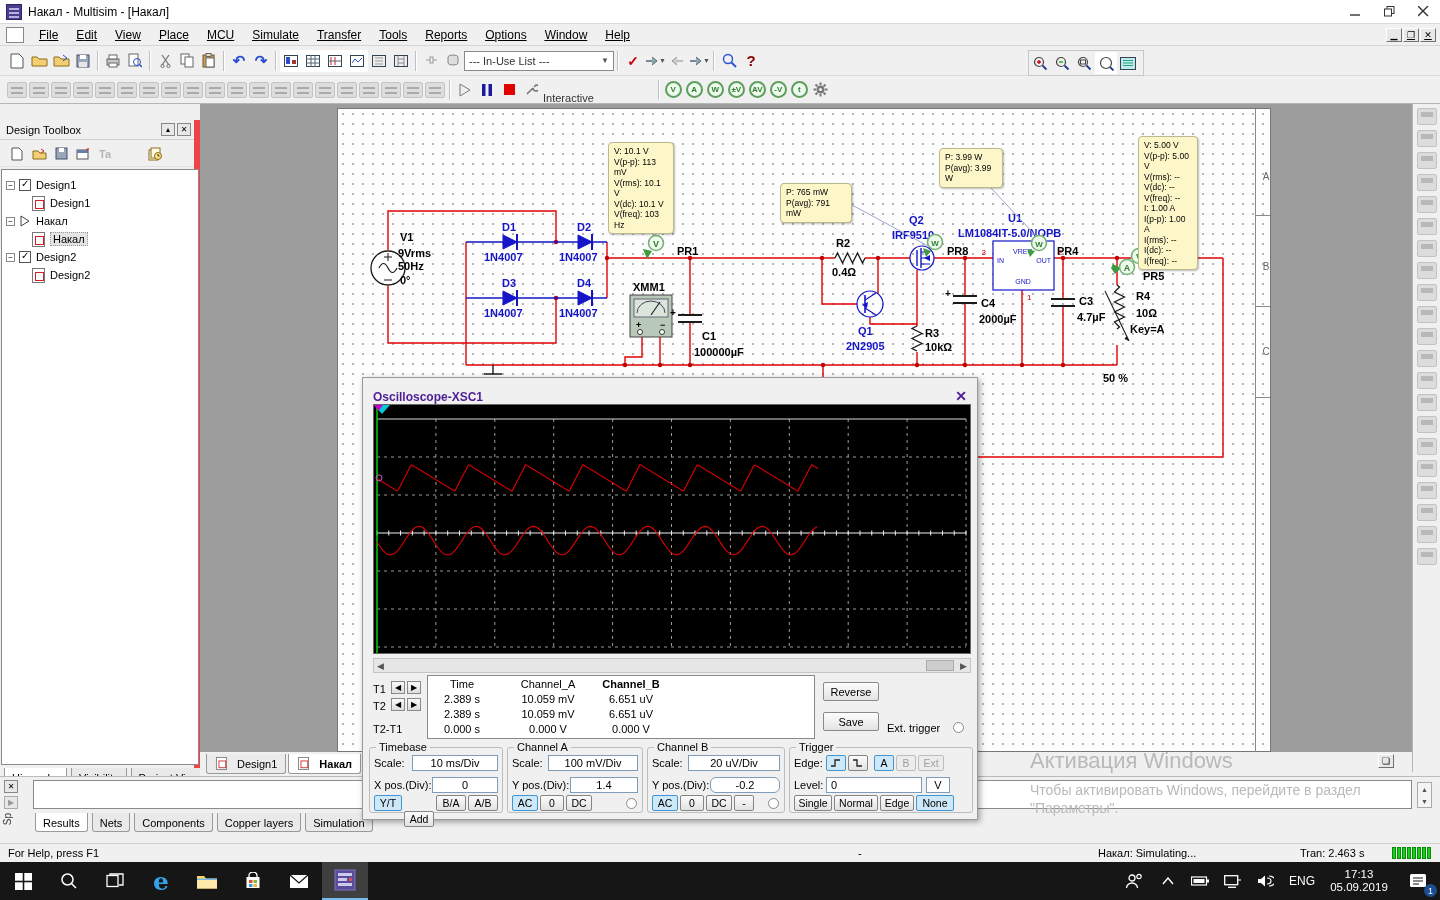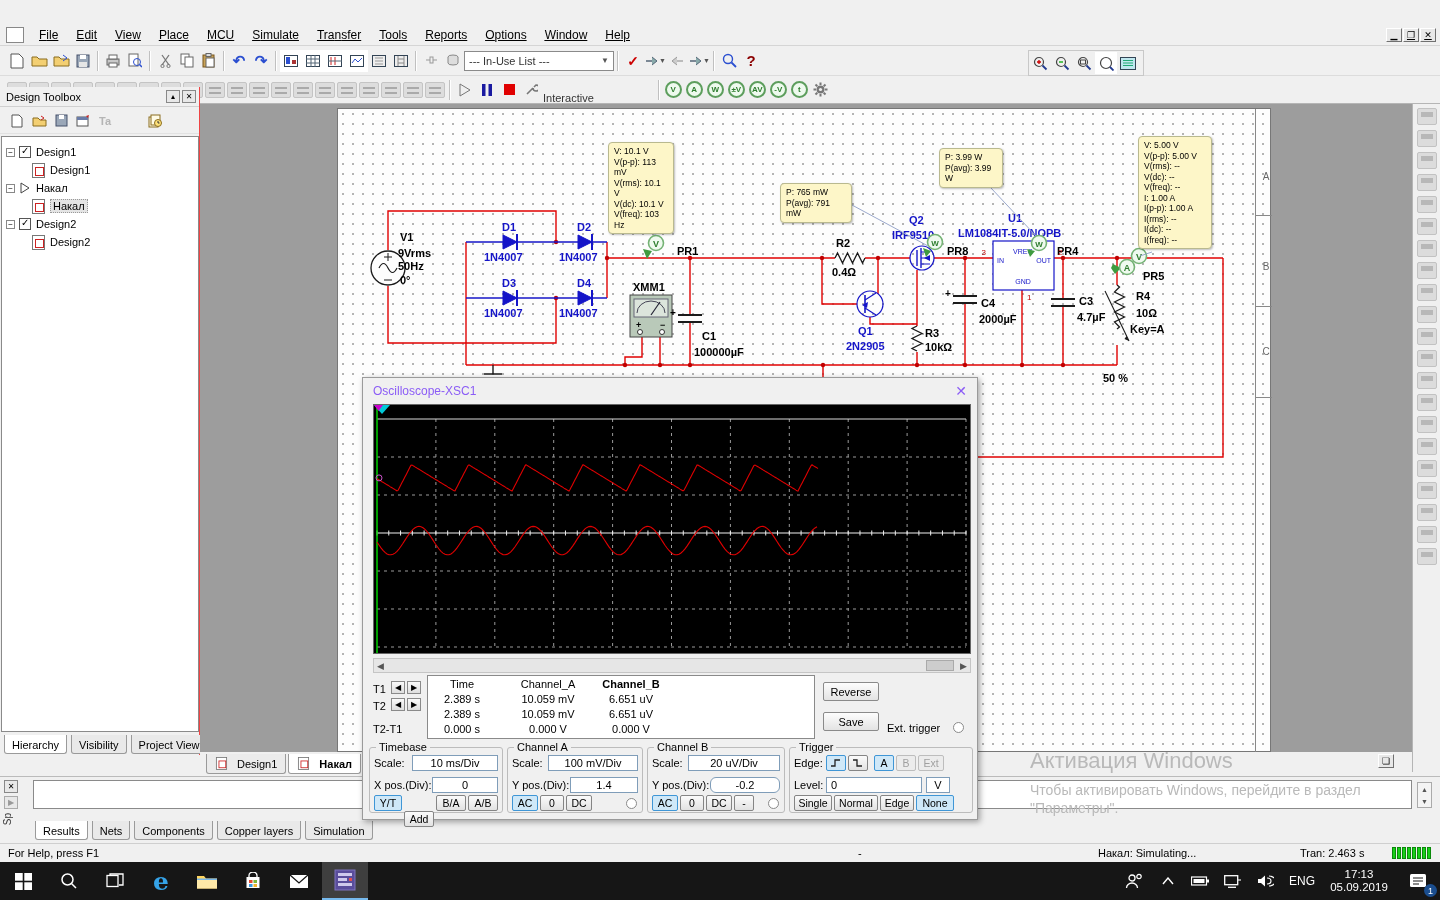--- a/index.html
+++ b/index.html
@@ -19,21 +19,21 @@
 #toolbar2{left:0;top:76px;width:1440px;height:28px;background:#f0f0f0;display:flex;align-items:center;border-bottom:1px solid #b5b5b5;}
 .tbtn{width:22px;height:22px;display:flex;align-items:center;justify-content:center;flex:0 0 auto;}
 .tsep{width:2px;height:20px;border-left:1px solid #c0c0c0;border-right:1px solid #fff;margin:0 3px;flex:0 0 auto;}
 .gico{width:20px;height:16px;background:#ddd;border:1px solid #c4c4c4;border-radius:2px;position:relative;}
 .gico:before{content:"";position:absolute;left:3px;top:4px;width:12px;height:2px;background:#aaa;box-shadow:0 5px 0 #aaa;}
 .dropdown{width:150px;height:20px;background:#fff;border:1px solid #8a8a8a;display:flex;align-items:center;justify-content:space-between;padding:0 4px;font-size:11px;color:#333;}
 .probe-circ{width:17px;height:17px;border-radius:50%;border:2px solid #5d9e5d;background:#eefaee;color:#2e7d2e;font-size:8px;font-weight:bold;display:flex;align-items:center;justify-content:center;margin:0 2px;}
 
 #zoombar{left:1028px;top:50px;width:116px;height:26px;background:#f0f0f0;border:1px solid #c8c8c8;display:flex;align-items:center;}
 
-#dtb{left:0;top:87px;width:200px;height:668px;background:#f0f0f0;border-right:1px solid #ef4444;}
+#dtb{left:0;top:120px;width:200px;height:668px;background:#f0f0f0;border-right:6px solid #ef4444;}
 #dtb-head{position:absolute;left:0;top:0;width:100%;height:20px;background:#f0f0f0;border-bottom:1px solid #d0d0d0;display:flex;align-items:center;justify-content:space-between;padding:0 3px 0 6px;font-size:11px;}
 .dtb-hbtn{width:14px;height:13px;border:1px solid #888;background:#e8e8e8;font-size:8px;display:flex;align-items:center;justify-content:center;margin-left:2px;}
 #dtb-icons{position:absolute;left:0;top:21px;width:100%;height:26px;display:flex;align-items:center;padding-left:6px;border-bottom:1px solid #e2e2e2;}
 #dtb-tree{position:absolute;left:0;top:48px;width:198px;height:596px;background:#fff;border:1px solid #8a8a8a;margin:1px;overflow:hidden;padding-top:6px;}
 .trow{display:flex;align-items:center;height:18px;font-size:11px;}
 .expander{width:9px;height:9px;border:1px solid #888;background:#fff;font-size:8px;line-height:7px;text-align:center;margin:0 4px;}
 .chk{width:12px;height:12px;border:1px solid #555;background:#fff;margin-right:5px;position:relative;}
 .chk:before{content:"✓";position:absolute;left:1px;top:-2px;font-size:10px;}
 .docico{width:13px;height:15px;background:#fff;border:1px solid #777;position:relative;margin-right:5px;}
 .docico:before{content:"";position:absolute;left:2px;top:3px;width:7px;height:7px;border:1px solid #cc2222;}
@@ -47,21 +47,21 @@
 #frame-inner{position:absolute;left:917px;top:0;width:1px;height:644px;background:#888;}
 .frame-letter{position:absolute;left:921px;width:14px;text-align:center;color:#666;font-size:10px;}
 .frame-div{position:absolute;left:917px;width:17px;height:1px;background:#888;}
 #rightbar{left:1412px;top:104px;width:28px;height:668px;background:#f0f0f0;border-left:1px solid #b5b5b5;display:flex;flex-direction:column;align-items:center;padding-top:4px;}
 .inst{width:20px;height:17px;background:#dcdcdc;border:1px solid #c2c2c2;border-radius:2px;margin-bottom:5px;position:relative;flex:0 0 auto;}
 .inst:before{content:"";position:absolute;left:3px;top:3px;width:12px;height:5px;background:#b8b8b8;}
 
 .ann{position:absolute;background:#fdf6c8;border:1px solid #b9b98f;border-radius:4px;padding:3px 5px;font-size:8.5px;line-height:10.5px;box-shadow:1px 1px 2px rgba(0,0,0,.25);z-index:5;}
 
 #scope{left:362px;top:377px;width:616px;height:443px;background:#f0f0f0;border:1px solid #9a9a9a;box-shadow:2px 2px 6px rgba(0,0,0,.35);z-index:50;}
-#scope-title{position:absolute;left:0;top:0;width:100%;height:26px;display:flex;align-items:center;justify-content:space-between;padding:0 10px;color:#8b5cf6;font-size:12px;}
+#scope-title{position:absolute;left:0;top:0;width:100%;height:26px;display:flex;align-items:flex-end;justify-content:space-between;padding:0 10px;color:#4c1d95;font-size:12px;font-weight:bold;}
 #scope-screen{position:absolute;left:10px;top:26px;width:598px;height:250px;background:#000;border:1px solid #666;}
 .hscroll{position:absolute;left:10px;top:280px;width:598px;height:15px;background:#e6e6e6;border:1px solid #c5c5c5;display:flex;align-items:center;justify-content:space-between;font-size:9px;color:#555;}
 .thumb{position:absolute;left:552px;top:1px;width:28px;height:11px;background:#cdcdcd;border:1px solid #aaa;}
 .cursbox{position:absolute;left:8px;top:299px;width:52px;height:62px;font-size:11px;}
 .arrbtn{position:absolute;width:14px;height:13px;border:1px solid #8a8a8a;background:linear-gradient(#fafafa,#dedede);font-size:8px;display:flex;align-items:center;justify-content:center;}
 #rtable{position:absolute;left:64px;top:297px;width:388px;height:64px;background:#fff;border:1px solid #8a8a8a;font-size:11px;}
 .rt{position:absolute;white-space:nowrap;transform:translateX(-50%);}
 .scope-btn{position:absolute;width:56px;height:19px;border:1px solid #8a8a8a;background:linear-gradient(#fdfdfd,#e3e3e3);display:flex;align-items:center;justify-content:center;font-size:11px;border-radius:2px;}
 .gb{position:absolute;border:1px solid #bcbcbc;border-radius:3px;height:66px;top:369px;}
 .gleg{position:absolute;top:-7px;left:6px;background:#f0f0f0;padding:0 3px;font-size:11px;}
@@ -73,39 +73,61 @@
 .radio{position:absolute;width:11px;height:11px;border-radius:50%;border:1px solid #8a8a8a;background:#fff;}
 
 #sheettabs{left:200px;top:752px;width:1212px;height:24px;background:#f0f0f0;display:flex;align-items:flex-start;padding:2px 0 0 6px;}
 .stab{height:20px;padding:0 8px;border:1px solid #9a9a9a;border-top:none;background:#ebebeb;display:flex;align-items:center;gap:4px;border-radius:0 0 3px 3px;margin-right:2px;font-size:11px;}
 .stab.active{background:#fff;font-weight:bold;}
 #spread{left:0;top:776px;width:1440px;height:65px;background:#f0f0f0;border-top:1px solid #bbb;}
 #spread .xb{position:absolute;left:4px;top:3px;width:14px;height:13px;border:1px solid #888;background:#e8e8e8;font-size:8px;display:flex;align-items:center;justify-content:center;}
 #spread .pb{position:absolute;left:4px;top:19px;width:14px;height:13px;border:1px solid #aaa;background:#e8e8e8;color:#999;font-size:8px;display:flex;align-items:center;justify-content:center;}
 #spread .sp{position:absolute;left:2px;top:36px;font-size:10px;color:#333;writing-mode:vertical-rl;transform:rotate(180deg);}
 #spread .row{position:absolute;left:33px;top:3px;width:1379px;height:29px;background:#fff;border:1px solid #8a8a8a;}
-#spread .tabs{position:absolute;left:27px;top:44px;display:flex;padding-left:8px;}
+#spread .tabs{position:absolute;left:27px;top:36px;display:flex;padding-left:8px;}
 #spread .spin{position:absolute;left:1417px;top:5px;width:15px;height:26px;border:1px solid #aaa;background:#f4f4f4;font-size:7px;display:flex;flex-direction:column;align-items:center;justify-content:space-around;color:#555;}
 #statusbar{left:0;top:843px;width:1440px;height:19px;background:#f0f0f0;border-top:1px solid #cfcfcf;display:flex;align-items:center;font-size:11px;}
 .pbar{width:4px;height:12px;background:#18d018;border:1px solid #0a8a0a;margin-right:1px;}
 
 #taskbar{left:0;top:862px;width:1440px;height:38px;background:#161616;display:flex;align-items:center;color:#fff;}
 .tico{width:46px;height:38px;display:flex;align-items:center;justify-content:center;flex:0 0 auto;}
 .tico.activeapp{background:#3f3f3f;border-bottom:2px solid #76b9ed;}
 .tray{display:flex;align-items:center;height:38px;}
 #watermark{left:1030px;top:748px;z-index:60;color:#b9b9b9;pointer-events:none;}
 #watermark .w1{font-size:22px;font-family:"Liberation Sans",sans-serif;}
 #watermark .w2{font-size:14px;margin-top:8px;}
 svg text{font-family:"Liberation Sans",sans-serif;}
 </style>
 </head>
 <body>
 
 <div id="app">
 
+  <div id="titlebar" class="abs">
+    <div class="appico"></div>
+    <div class="ttl">Накал - Multisim - [Накал]</div>
+    <div style="margin-left:auto;display:flex;">
+      <div class="wbtn">
+          <svg width="10" height="10">
+            <line x1="0" y1="8" x2="10" y2="8" stroke="#333" stroke-width="1.4"></line>
+          </svg>
+        </div>
+      <div class="wbtn">
+          <svg width="11" height="11">
+            <rect x="3" y="0.5" width="7" height="7" fill="none" stroke="#333"></rect>
+            <rect x="0.5" y="3" width="7" height="7" fill="#fff" stroke="#333"></rect>
+          </svg>
+        </div>
+      <div class="wbtn">
+          <svg width="11" height="11">
+            <path d="M0,0 L10,10 M10,0 L0,10" stroke="#333" stroke-width="1.4"></path>
+          </svg>
+        </div>
+    </div>
+  </div>
 
   <div id="menubar" class="abs">
     <div style="width:18px;height:16px;margin-left:6px;border:1px solid #888;background:#fff;position:relative;"></div>
     <div id="menu-items" style="display:flex;margin-left:6px;">
         <span class="menu-item"><u>F</u>ile</span>
         <span class="menu-item"><u>E</u>dit</span>
         <span class="menu-item"><u>V</u>iew</span>
         <span class="menu-item"><u>P</u>lace</span>
         <span class="menu-item"><u>M</u>CU</span>
         <span class="menu-item"><u>S</u>imulate</span>
@@ -736,21 +758,21 @@
       <div>V(freq): 103 Hz</div>
     </div>
     <div class="ann" style="left:580px;top:79px;width:72px;">
       <div>P: 765 mW</div>
         <div>P(avg): 791 mW</div>
     </div>
     <div class="ann" style="left:739px;top:44px;width:64px;">
       <div>P: 3.99 W</div>
         <div>P(avg): 3.99 W</div>
     </div>
-    <div class="ann" style="left:938px;top:32px;width:74px;">
+    <div class="ann" style="left:938px;top:32px;width:60px;">
       <div>V: 5.00 V</div>
         <div>V(p-p): 5.00 V</div>
       <div>V(rms): --</div>
         <div>V(dc): --</div>
       <div>V(freq): --</div>
         <div>I: 1.00 A</div>
       <div>I(p-p): 1.00 A</div>
         <div>I(rms): --</div>
       <div>I(dc): --</div>
         <div>I(freq): --</div>

